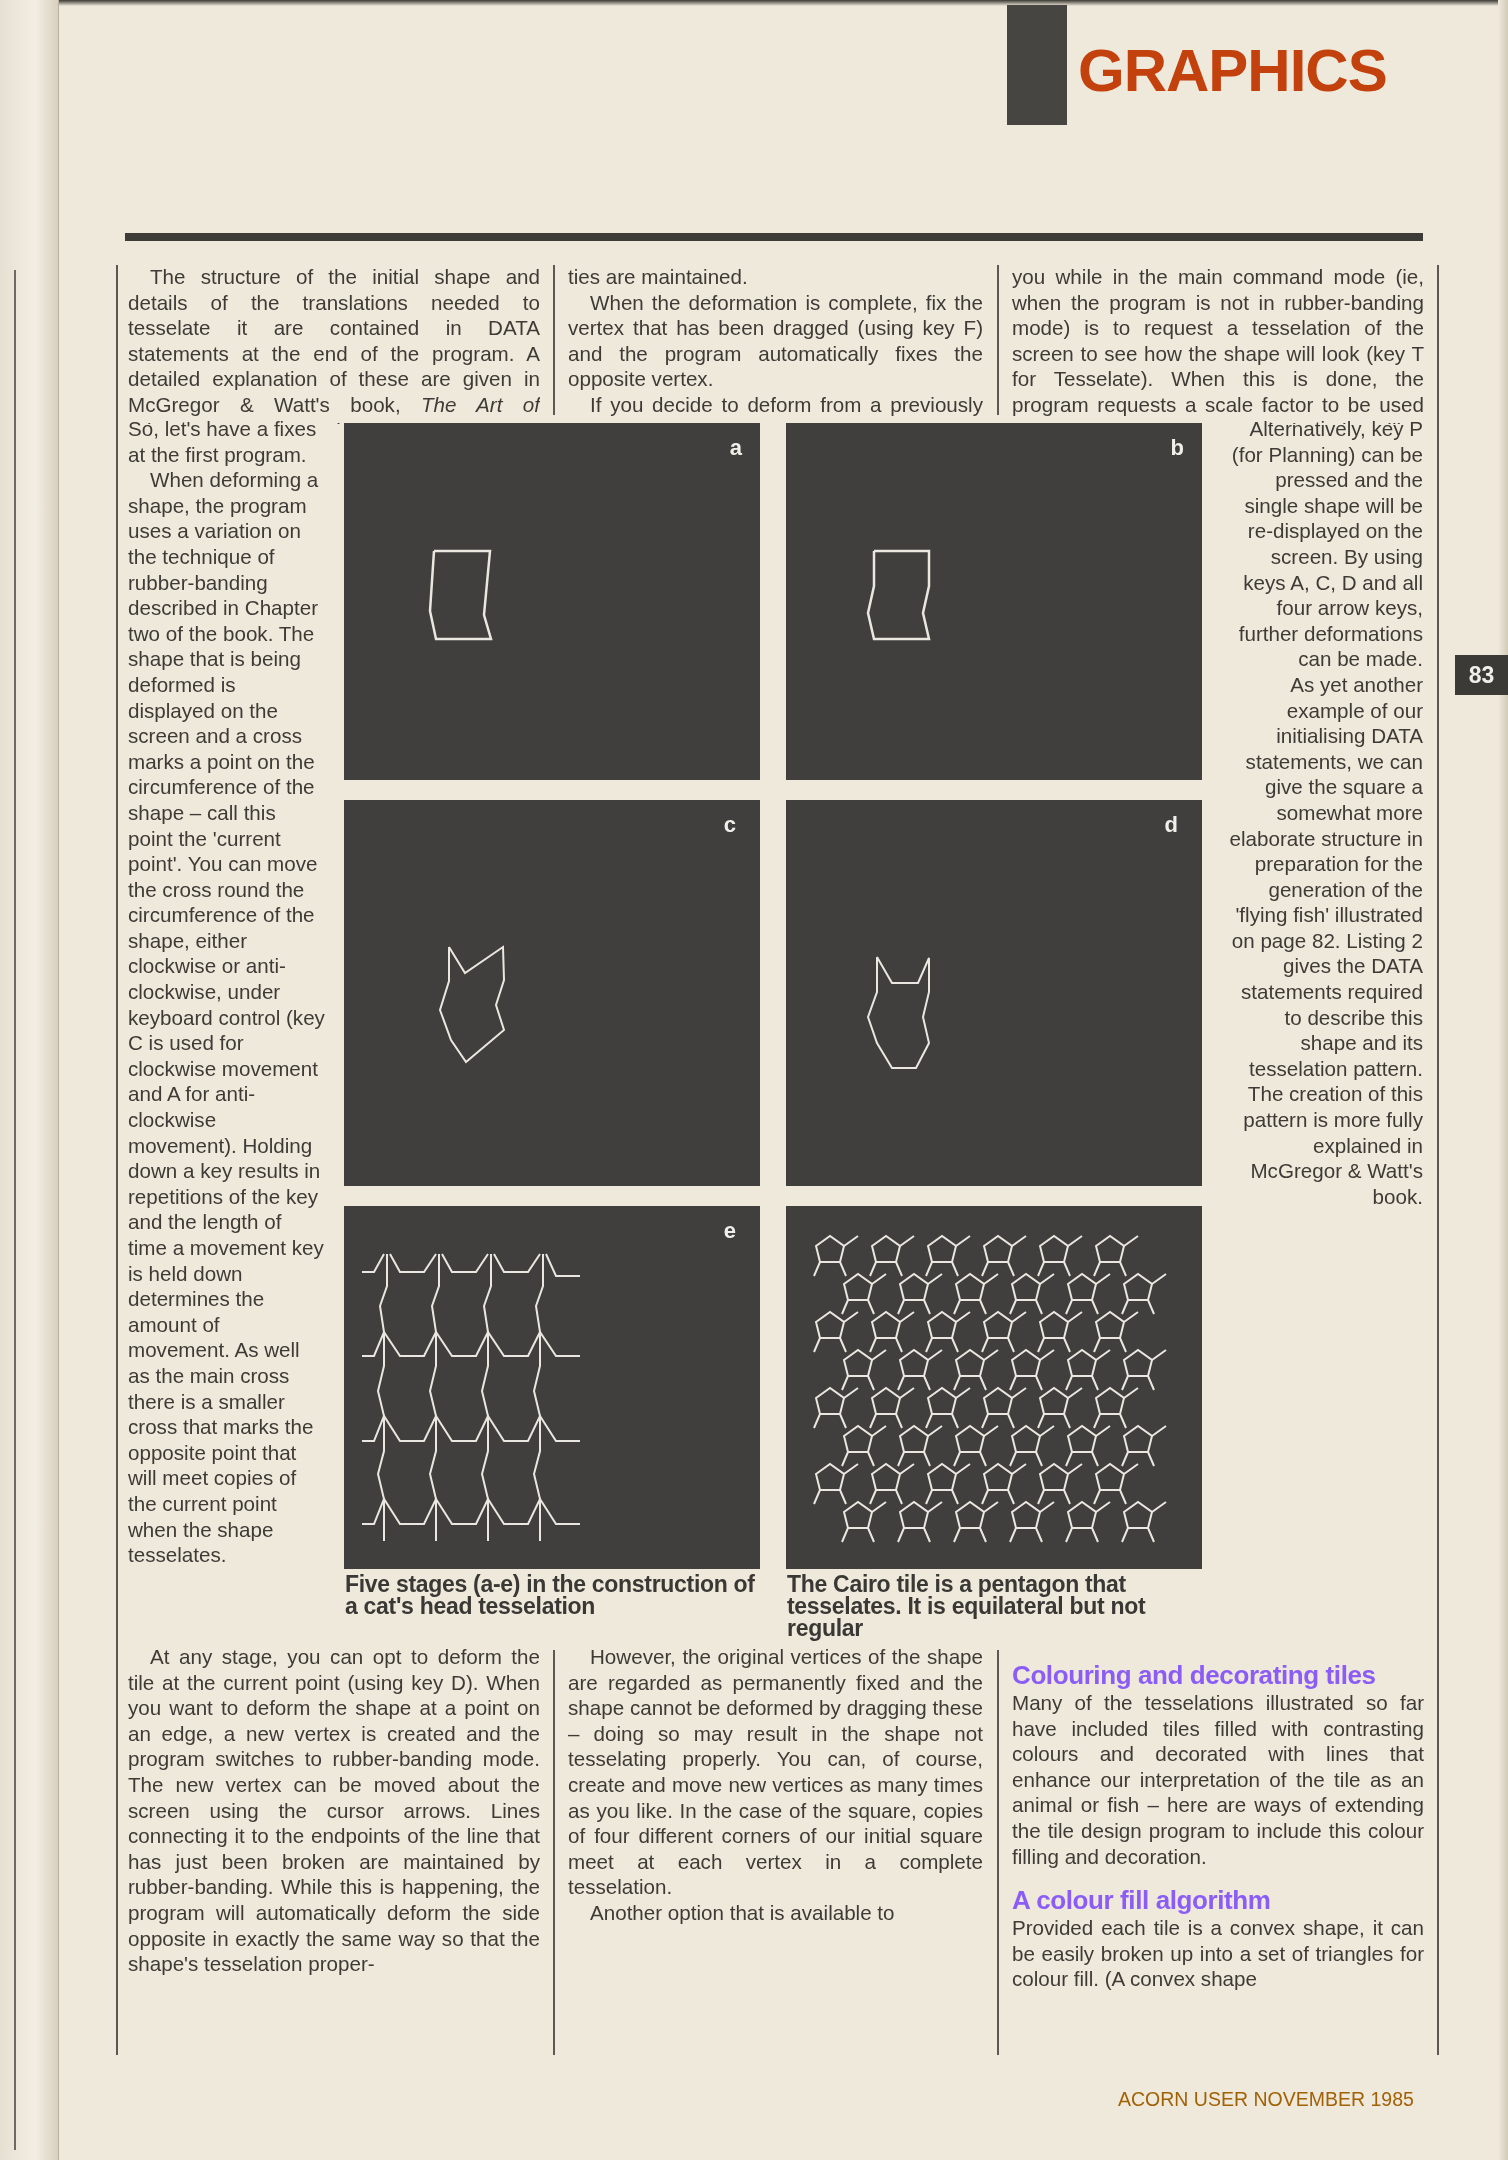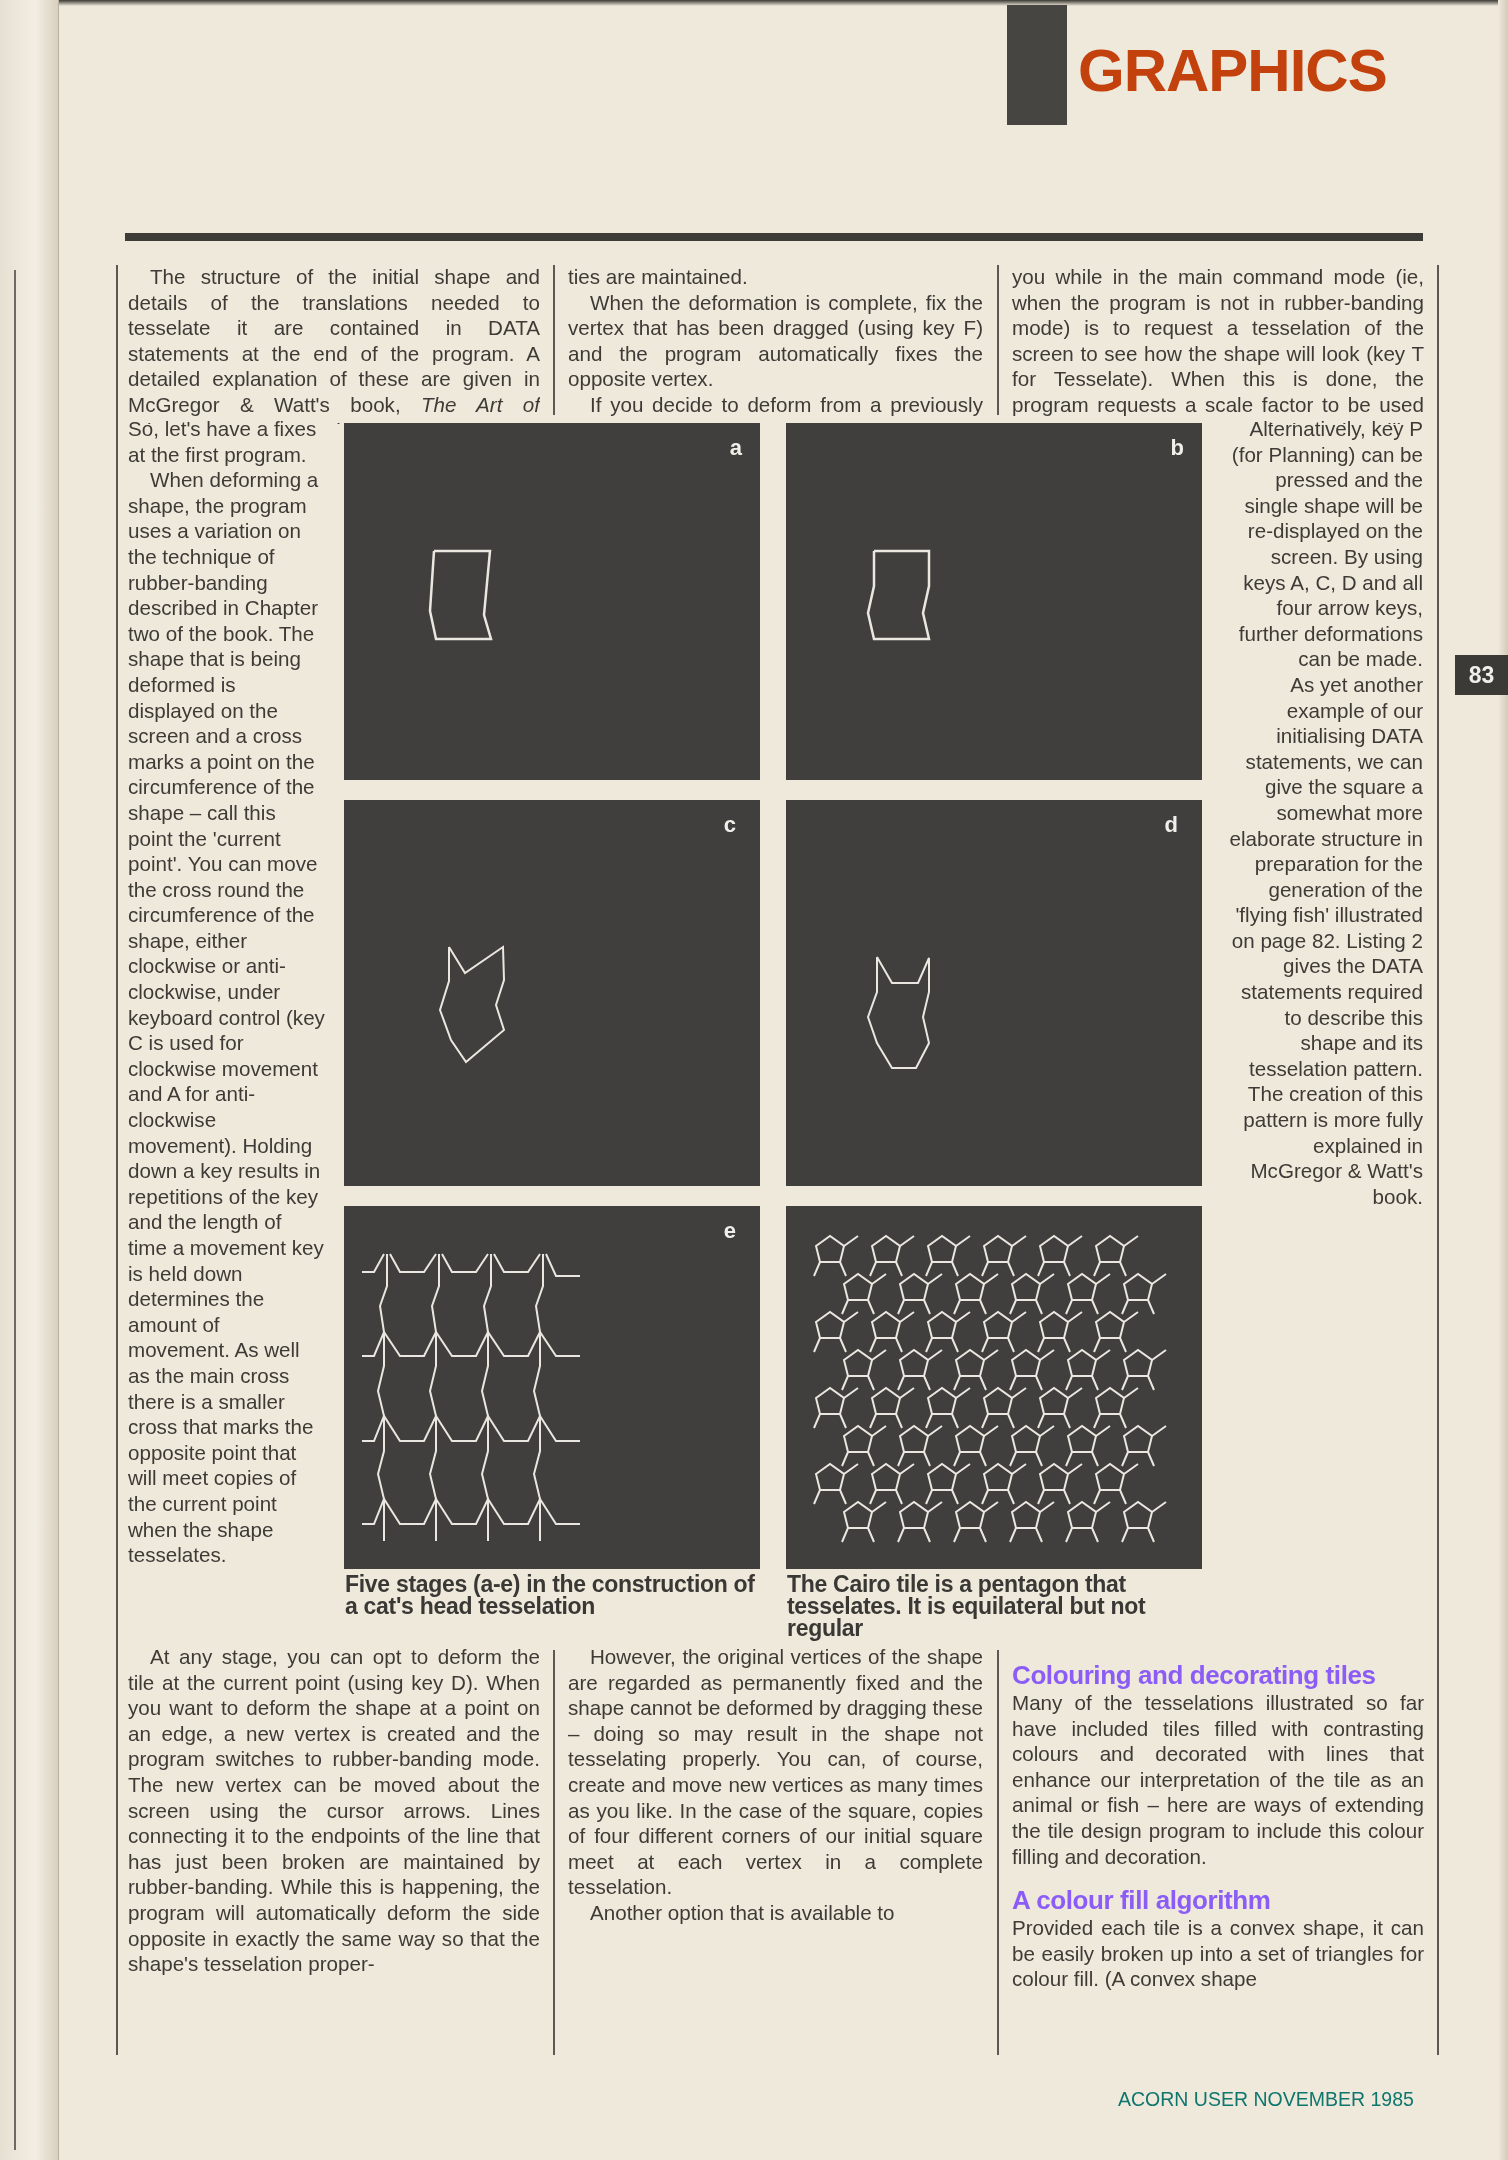--- a/index.html
+++ b/index.html
@@ -36,21 +36,21 @@
 
   .caption { position:absolute; font-size:23px; font-weight:bold; line-height:22px; color:#3a3835; letter-spacing:-0.3px; }
 
   h3 { margin:16px 0 0 0; font-size:26px; line-height:30px; font-weight:bold; color:#8b5cf6; letter-spacing:-0.4px; }
 
   .page-tab {
     position:absolute; left:1455px; top:622px; width:53px; height:40px;
     background:#3c3a37; color:#f1efe9; font-size:23px; font-weight:bold;
     display:flex; align-items:center; justify-content:center;margin-top:33px;
   }
-  .footer { position:absolute; left:1118px; top:2088px; font-size:19.5px; color:#0f766e; }
+  .footer { position:absolute; left:1118px; top:2088px; font-size:19.5px; color:#a16207; }
 </style>
 </head>
 <body>
 
 <div class="top-shadow"></div>
 <div class="gutter-left">
     <div class="rule"></div>
   </div>
 <div class="right-edge"></div>
 

